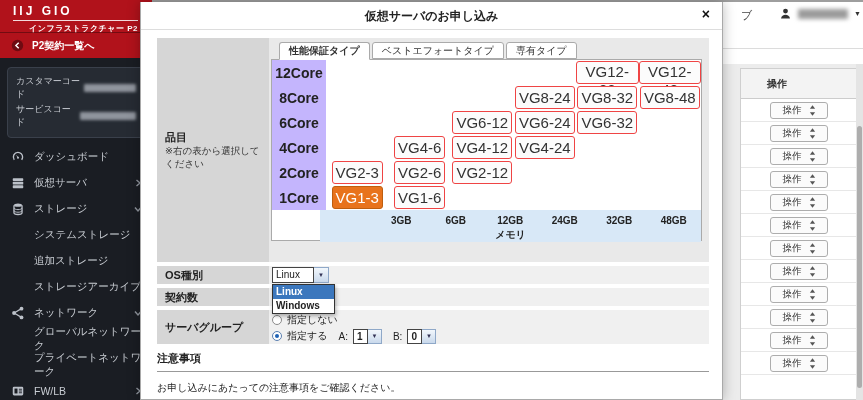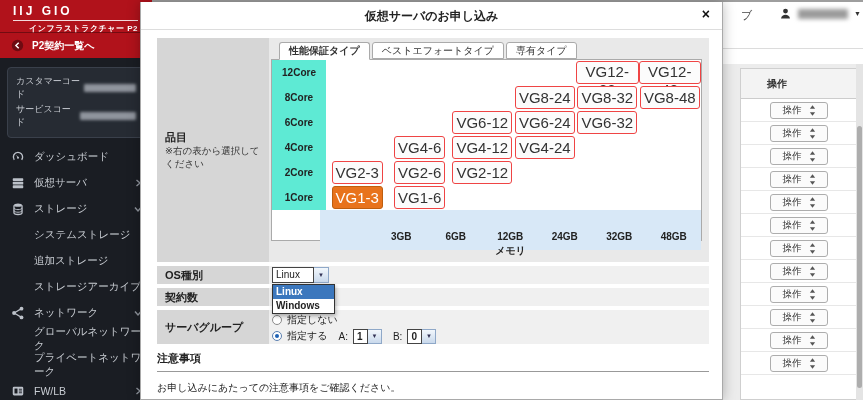--- a/index.html
+++ b/index.html
@@ -59,25 +59,25 @@
   .row-os,.row-contract { height:18px; }
   .row-os .fr-content,.row-contract .fr-content { display:flex; align-items:center; padding-left:3px; }
   .row-group { height:34px; }
   .row-group .fr-content { padding:2px 0 0 3px; font-size:10px; color:#222; }
 
   
   .tabs { display:flex; gap:2px; margin-left:8px; position:relative; z-index:2; }
   .tab { background:#fff; border:1px solid #AAA; border-radius:3px 3px 0 0; padding:0 9px; height:17px; line-height:16px; font-size:10px; color:#333; cursor:pointer; }
   .tab.active { font-weight:bold; border-bottom:1px solid #fff; margin-bottom:-1px; height:18px; }
   .panel { background:#fff; border:1px solid #AAA; height:182px; margin-right:2px; display:grid; grid-template-columns:54px repeat(6,1fr); grid-auto-rows:25px; position:relative; z-index:1; }
-  .core-cell { background:#5eead4; display:flex; align-items:center; justify-content:center; font-weight:bold; font-size:10px; color:#222; }
+  .core-cell { background:#c4b5fd; display:flex; align-items:center; justify-content:center; font-weight:bold; font-size:14px; color:#222; }
   .plan-slot { display:flex; align-items:center; justify-content:center; }
   .plan-btn { min-width:46px; padding:1px 3px; height:23px; border:1px solid #ef4444; border-radius:3px; background:#FCFCFC; font-size:15px; line-height:1.2; text-align:center; color:#333; cursor:pointer; font-family:inherit; }
   .plan-btn.selected { background:#E8731C; border-color:#BE5E0F; color:#fff; }
-  .matrix-footer { grid-column:1/-1; grid-row:7; background:#D8E8F7; height:40px; padding-top:21px;margin-left:48px; }
+  .matrix-footer { grid-column:1/-1; grid-row:7; background:#D8E8F7; height:32px; padding-top:5px;margin-left:48px; }
   .mem-sizes { display:grid; grid-template-columns:54px repeat(6,1fr); }
   .mem-col { text-align:center; font-weight:bold; font-size:10px; color:#222; }
   .mem-axis-label { text-align:center; font-weight:bold; font-size:10px; color:#222; margin-top:2px; }
 
   
   .sel { display:inline-flex; position:relative; }
   .sel-box { width:42px; height:16px; border:1px solid #444; background:#fff; font-size:10px; line-height:14px; padding-left:3px; }
   .sel-btn { width:15px; height:16px; border:1px solid #8FA8C8; border-left:none; background:linear-gradient(#F2F7FC,#C9D9EC); display:flex; align-items:center; justify-content:center; font-size:6px; color:#335; cursor:pointer; }
   .os-dropdown { position:absolute; left:0; top:17px; width:63px; border:1px solid #333; background:#fff; z-index:20; box-shadow:1px 2px 4px rgba(0,0,0,.3); }
   .os-option { height:14px; line-height:14px; font-size:10px; padding-left:3px; cursor:pointer; font-weight:bold; }

